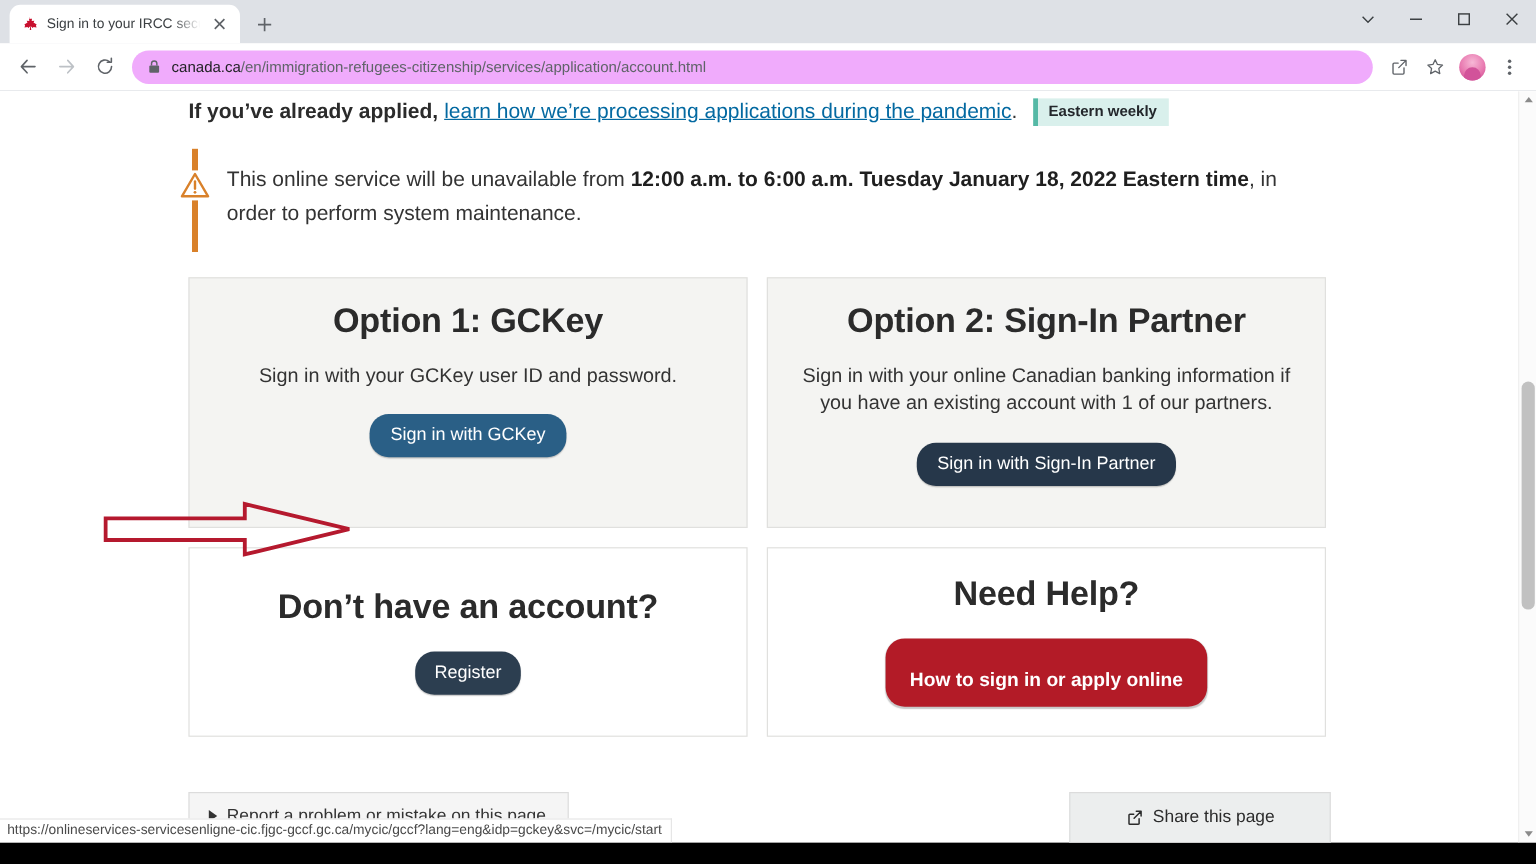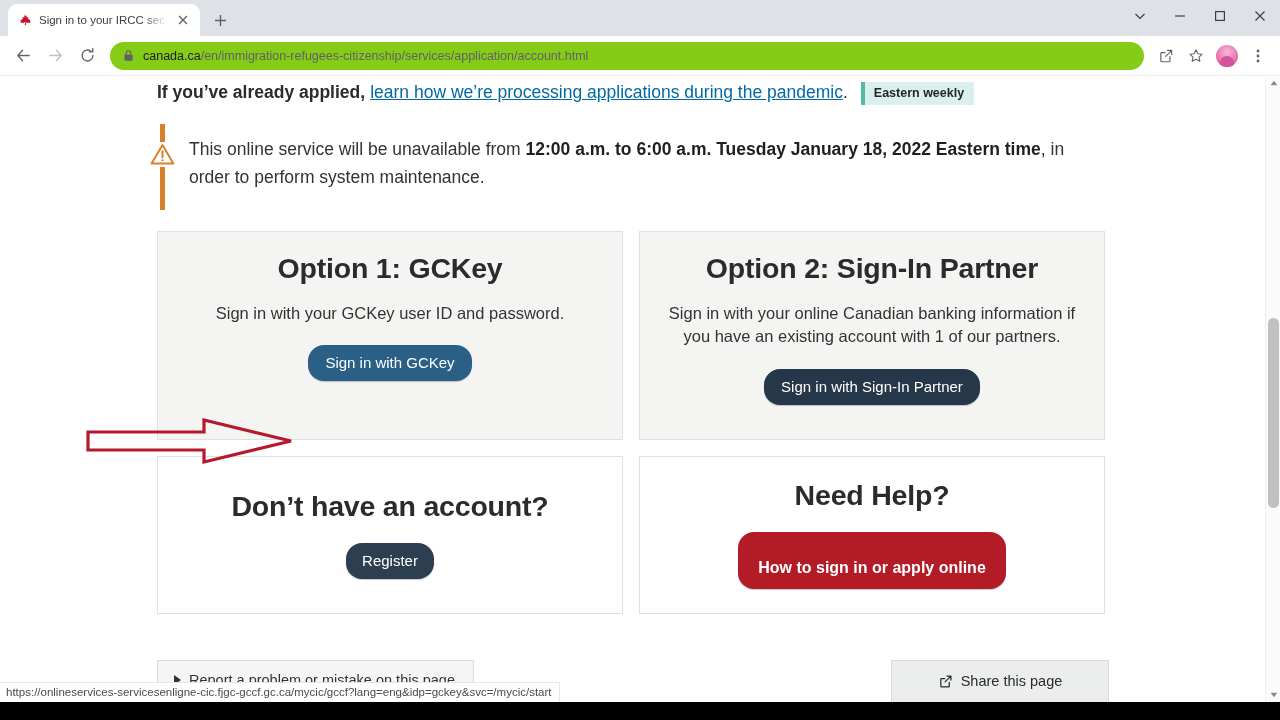--- a/index.html
+++ b/index.html
@@ -52,21 +52,21 @@
     height: 40px; background: #fff; display: flex; align-items: center;
     padding: 0 8px; gap: 2px; border-bottom: 1px solid #e8eaed;
   }
   .nav-btn {
     width: 30px; height: 30px; display: flex;
     align-items: center; justify-content: center; color: #5f6368;
     border-radius: 50%; flex: 0 0 30px;
   }
   .nav-btn.disabled { color: #bdc1c6; }
   .omnibox {
-    flex: 1 1 auto; height: 28px; background: #84cc16;
+    flex: 1 1 auto; height: 28px; background: #f0abfc;
     border-radius: 14px; display: flex; align-items: center;
     padding: 0 12px; gap: 8px; margin: 0 6px;
   }
   .omni-lock { width: 13px; height: 13px; flex: 0 0 13px; color:#5f6368; }
   .omni-url { font-size: 12.5px; color: #5f6368; white-space: nowrap; }
   .omni-url b { color: #202124; font-weight: 400; }
   .tb-icon {
     width: 28px; height: 28px; display: flex;
     align-items: center; justify-content: center;
     color: #5f6368; border-radius: 50%; flex: 0 0 28px;

